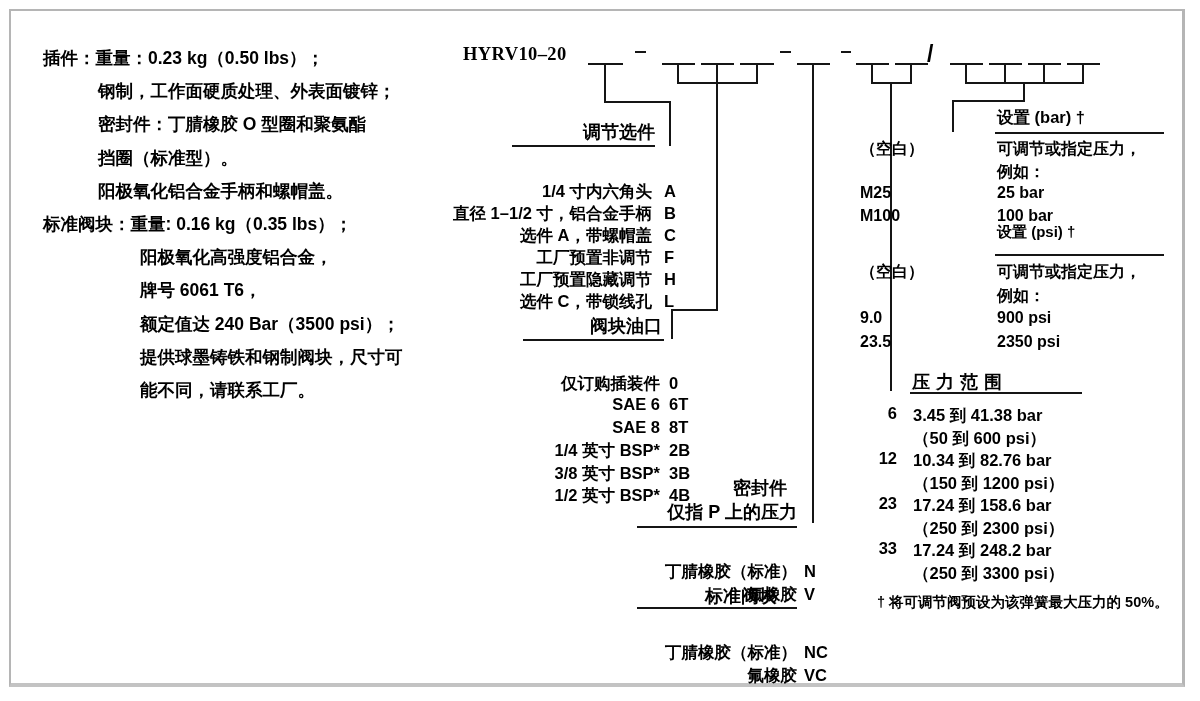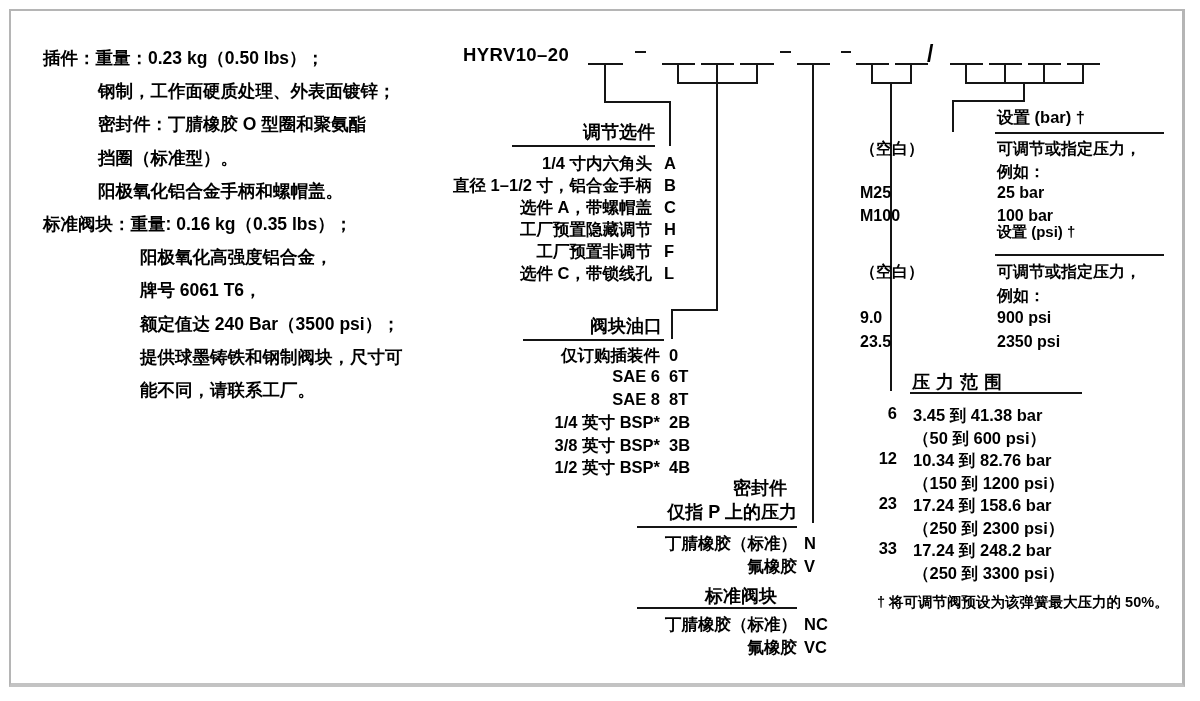--- a/index.html
+++ b/index.html
@@ -7,27 +7,27 @@
         font-family:"Liberation Sans","DejaVu Sans",sans-serif;color:#000;font-weight:600;}
   .frame{position:absolute;left:9px;top:9px;width:1176px;height:678px;box-sizing:border-box;
          border:2px solid #b5b5b5;border-right-width:3px;border-bottom:4px solid #c3c3c3;background:#fff;}
   .h,.v{position:absolute;background:#151515;}
   .h{height:2px;} .v{width:2px;}
   .t{position:absolute;white-space:nowrap;}
   
   .notes{position:absolute;left:43px;top:42px;font-size:17.5px;line-height:33.2px;}
   .nline{white-space:nowrap;}
   
-  .prefix{position:absolute;left:463px;top:44px;font-size:18.5px;font-weight:600;letter-spacing:.4px;}
+  .prefix{position:absolute;left:463px;top:44px;font-size:18.5px;font-weight:600;letter-spacing:.4px;font-family:Liberation Serif, serif;}
   .slash{position:absolute;left:927px;top:41px;font-size:23px;font-weight:600;}
   
   .lhead{font-size:18px;font-weight:700;}
   .rows{position:absolute;}
   .row{display:flex;align-items:baseline;}
-  .lbl{text-align:right;font-size:16.5px;}
+  .lbl{text-align:right;font-size:16.5px;margin-top:28px;}
   .code{font-size:16.5px;font-weight:700;text-align:left;}
   .adj .row{height:22px;} .adj .lbl{width:272px;} .adj .code{margin-left:12px;width:30px;}
   .port .row{height:22.4px;} .port .lbl{width:230px;} .port .code{margin-left:9px;width:30px;}
   .seal .row{height:22.5px;} .seal .lbl{width:187px;} .seal .code{margin-left:7px;width:34px;}
   
   .set .row{height:22.5px;} .set.psi .row{height:23.5px;}
   .set .scode{width:122px;font-size:16px;}
   .set .sdesc{margin-left:15px;font-size:16px;}
   
   .range .item{display:flex;align-items:flex-start;}
@@ -111,26 +111,26 @@
       </div>
     <div class="row">
         <span class="lbl">直径 1–1/2 寸，铝合金手柄</span>
         <span class="code">B</span>
       </div>
     <div class="row">
         <span class="lbl">选件 A，带螺帽盖</span>
         <span class="code">C</span>
       </div>
     <div class="row">
+        <span class="lbl">工厂预置非调节</span>
+        <span class="code">F</span>
+      </div>
+    <div class="row">
         <span class="lbl">工厂预置隐藏调节</span>
         <span class="code">H</span>
-      </div>
-    <div class="row">
-        <span class="lbl">工厂预置非调节</span>
-        <span class="code">F</span>
       </div>
     <div class="row">
         <span class="lbl">选件 C，带锁线孔</span>
         <span class="code">L</span>
       </div>
   </div>
 
   <div class="t lhead" style="left:523px;top:314px;width:139px;text-align:right">阀块油口</div>
   <div class="h" style="left:523px;top:339px;width:141px"></div>
   <div class="rows port" style="left:430px;top:345px">

